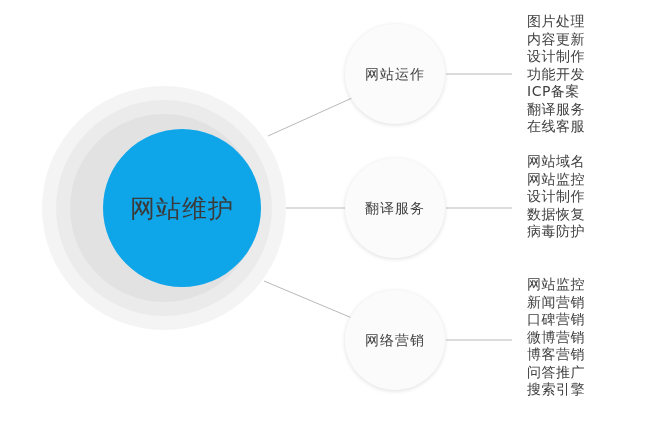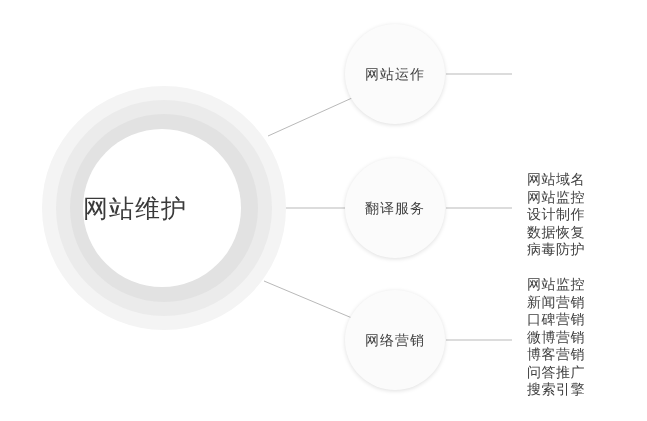--- a/index.html
+++ b/index.html
@@ -41,29 +41,29 @@
     position: absolute;
     left: 14px;
     top: 14px;
     width: 188px;
     height: 188px;
     border-radius: 50%;
     background: #e2e2e2;
   }
   .hub-core {
     position: absolute;
-    left: 13px;
+    left: 33px;
     top: 15px;
     width: 158px;
     height: 158px;
     border-radius: 50%;
-    background: #ffffff;
+    background: #0ea5e9;
     display: flex;
     align-items: center;
-    justify-content: flex-start;
+    justify-content: center;
   }
   .hub-label {
     font-size: 25px;
     color: #3a3a3a;
     letter-spacing: 1px;
     line-height: 1;
     white-space: nowrap;
   }
 
   
@@ -101,21 +101,21 @@
   }
 
   
   .col {
     position: absolute;
     left: 527px;
     display: flex;
     flex-direction: column;
   }
   #col-0 { top: 13px; }
-  #col-1 { top: 171px; }
+  #col-1 { top: 153px; }
   #col-2 { top: 276px; }
   .col-item {
     font-size: 14px;
     line-height: 17.5px;
     color: #404040;
     white-space: nowrap;
     letter-spacing: 0.5px;
   }
 </style>
 </head>
@@ -146,20 +146,29 @@
   <div class="node" id="node-0">
     <span class="node-label">网站运作</span>
   </div>
   <div class="node" id="node-1">
     <span class="node-label">翻译服务</span>
   </div>
   <div class="node" id="node-2">
     <span class="node-label">网络营销</span>
   </div>
 
+  <div class="col" id="col-0">
+    <span class="col-item">图片处理</span>
+    <span class="col-item">内容更新</span>
+    <span class="col-item">设计制作</span>
+    <span class="col-item">功能开发</span>
+    <span class="col-item">ICP备案</span>
+    <span class="col-item">翻译服务</span>
+    <span class="col-item">在线客服</span>
+  </div>
 
   <div class="col" id="col-1">
     <span class="col-item">网站域名</span>
     <span class="col-item">网站监控</span>
     <span class="col-item">设计制作</span>
     <span class="col-item">数据恢复</span>
     <span class="col-item">病毒防护</span>
   </div>
 
   <div class="col" id="col-2">

